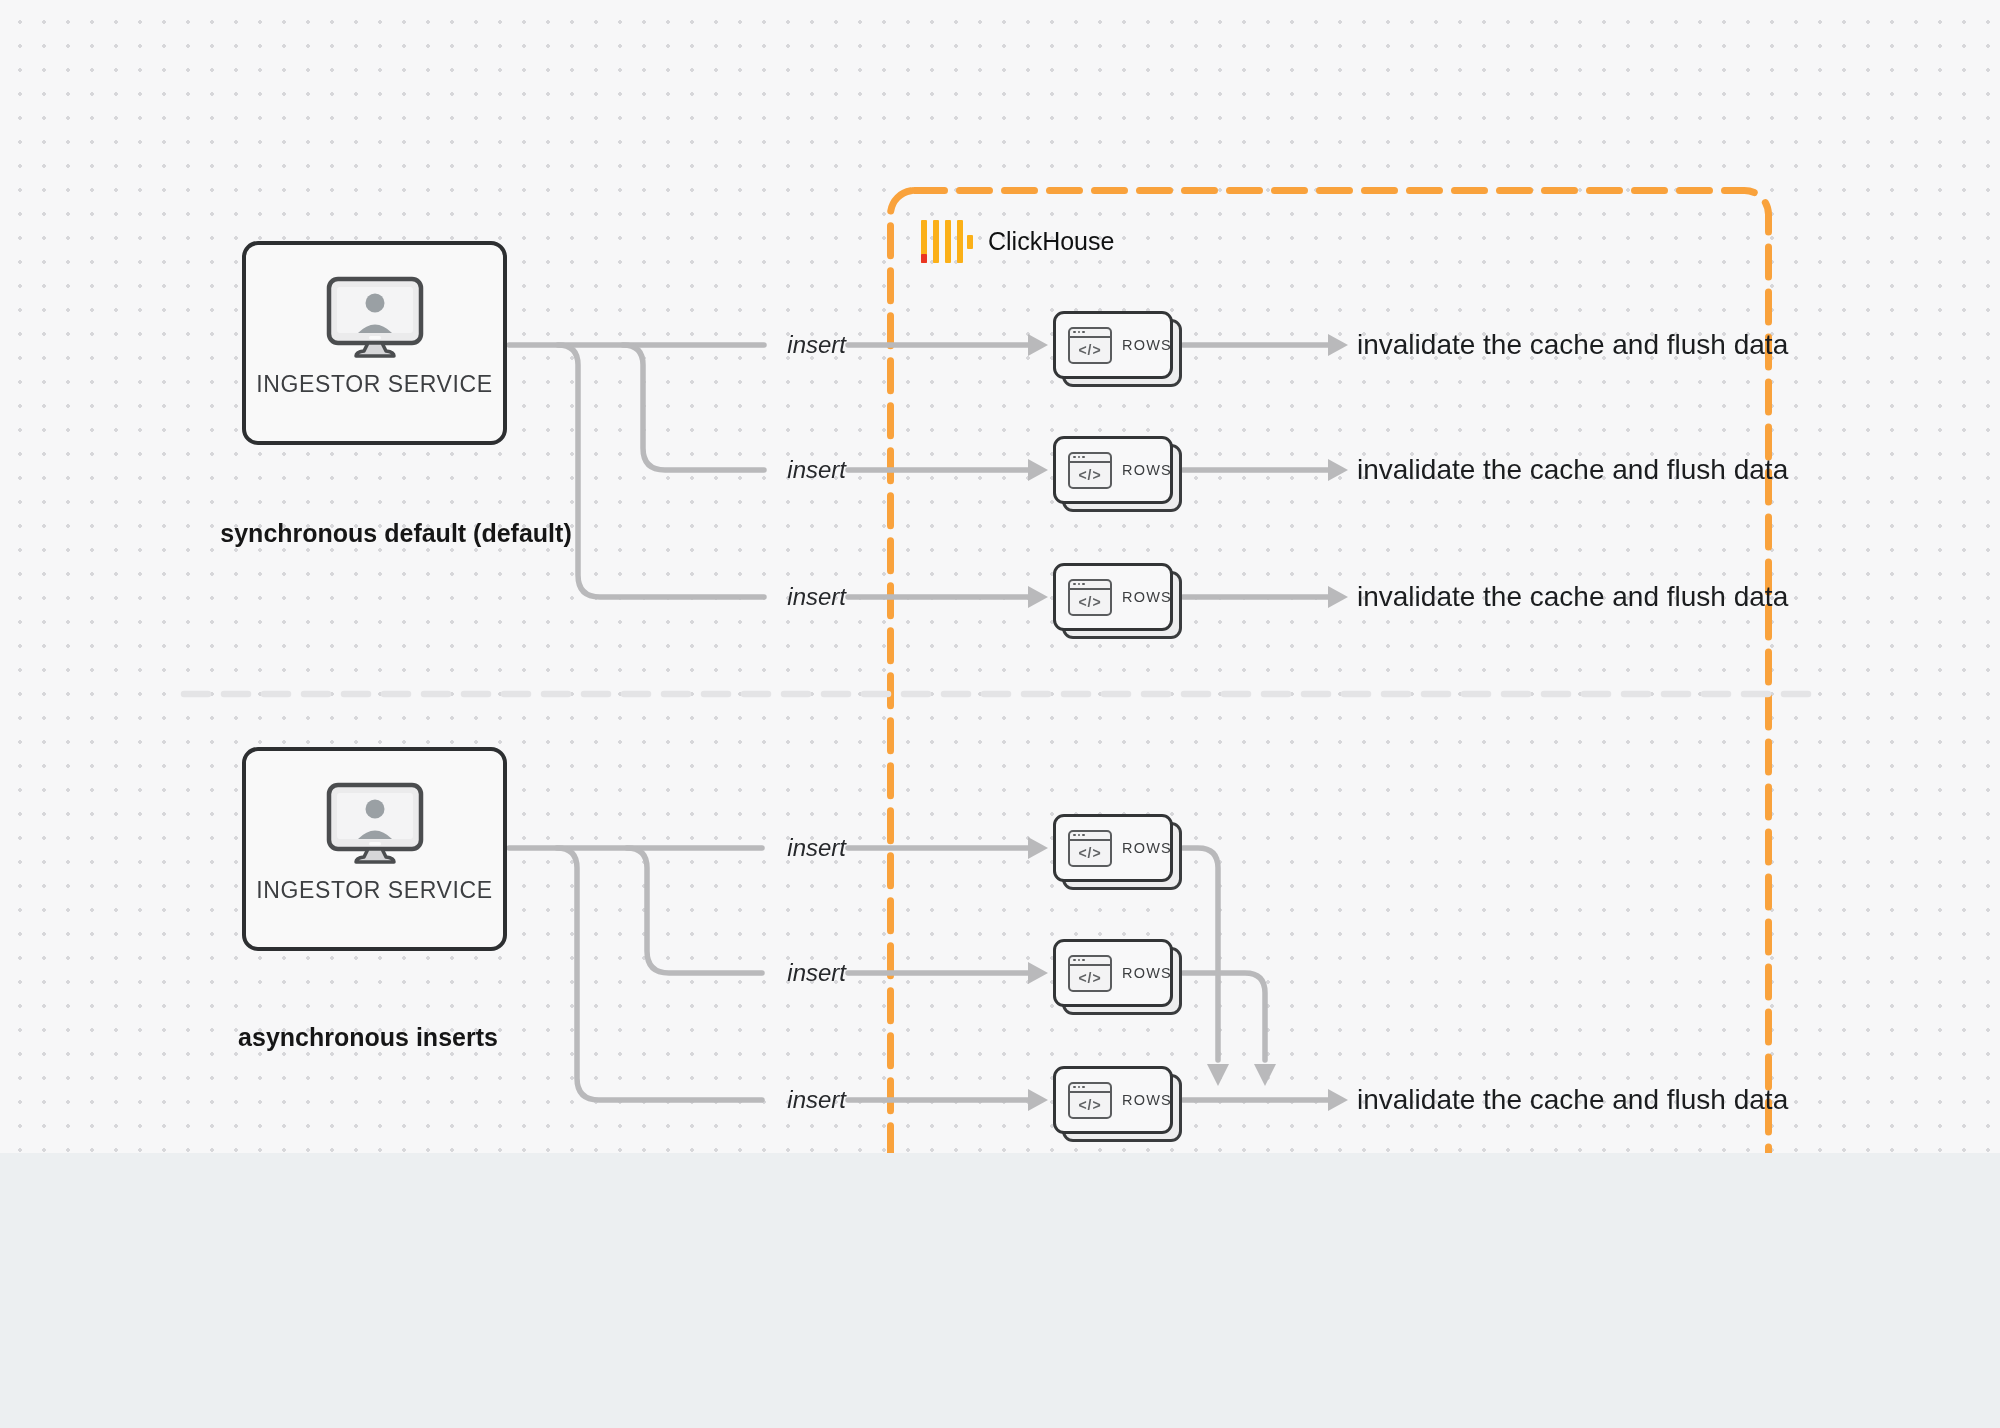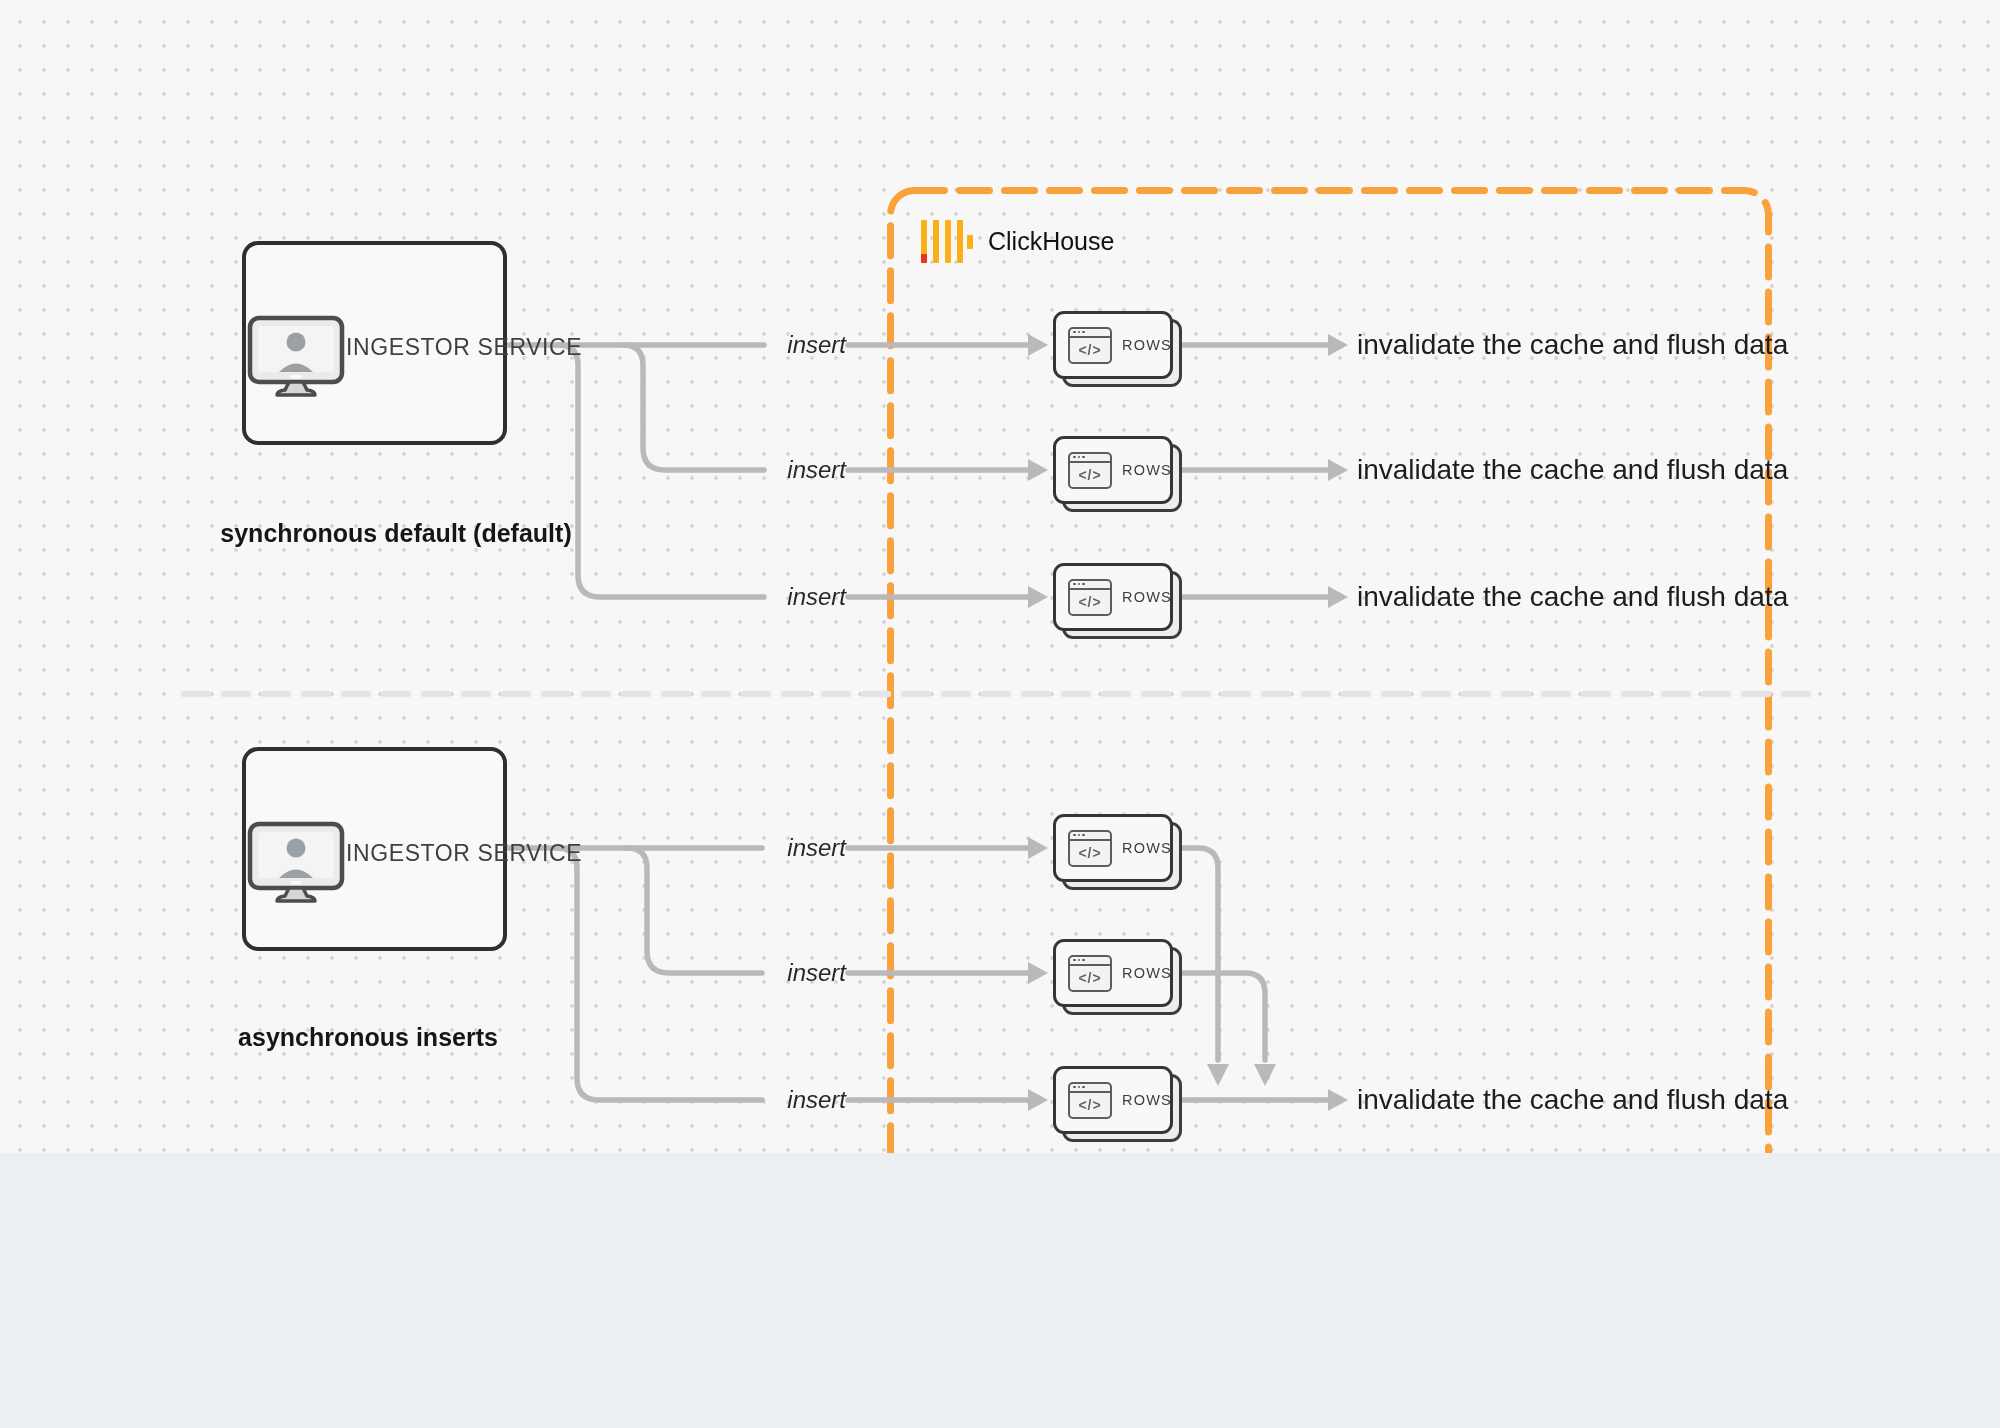--- a/index.html
+++ b/index.html
@@ -13,21 +13,21 @@
     font-family:"Liberation Sans",sans-serif;
     overflow:hidden;
   }
   svg.overlay{position:absolute;left:0;top:0;width:2000px;height:1428px;}
 
   
   .ingestor{
     position:absolute;left:242px;width:265px;height:204px;
     background:#f9f9f9;border:4.5px solid #2d2f31;border-radius:16px;
     box-sizing:border-box;
-    display:flex;flex-direction:row;align-items:center;
+    display:flex;flex-direction:column;align-items:center;
   }
   .ingestor .icon-wrap{margin-top:30px;height:88px;}
   .ingestor .svc-label{
     margin-top:8px;font-size:23px;color:#3d3f42;letter-spacing:.6px;
     font-weight:400;white-space:nowrap;
   }
 
   
   .section-title{
     position:absolute;font-size:25px;font-weight:bold;color:#161616;

